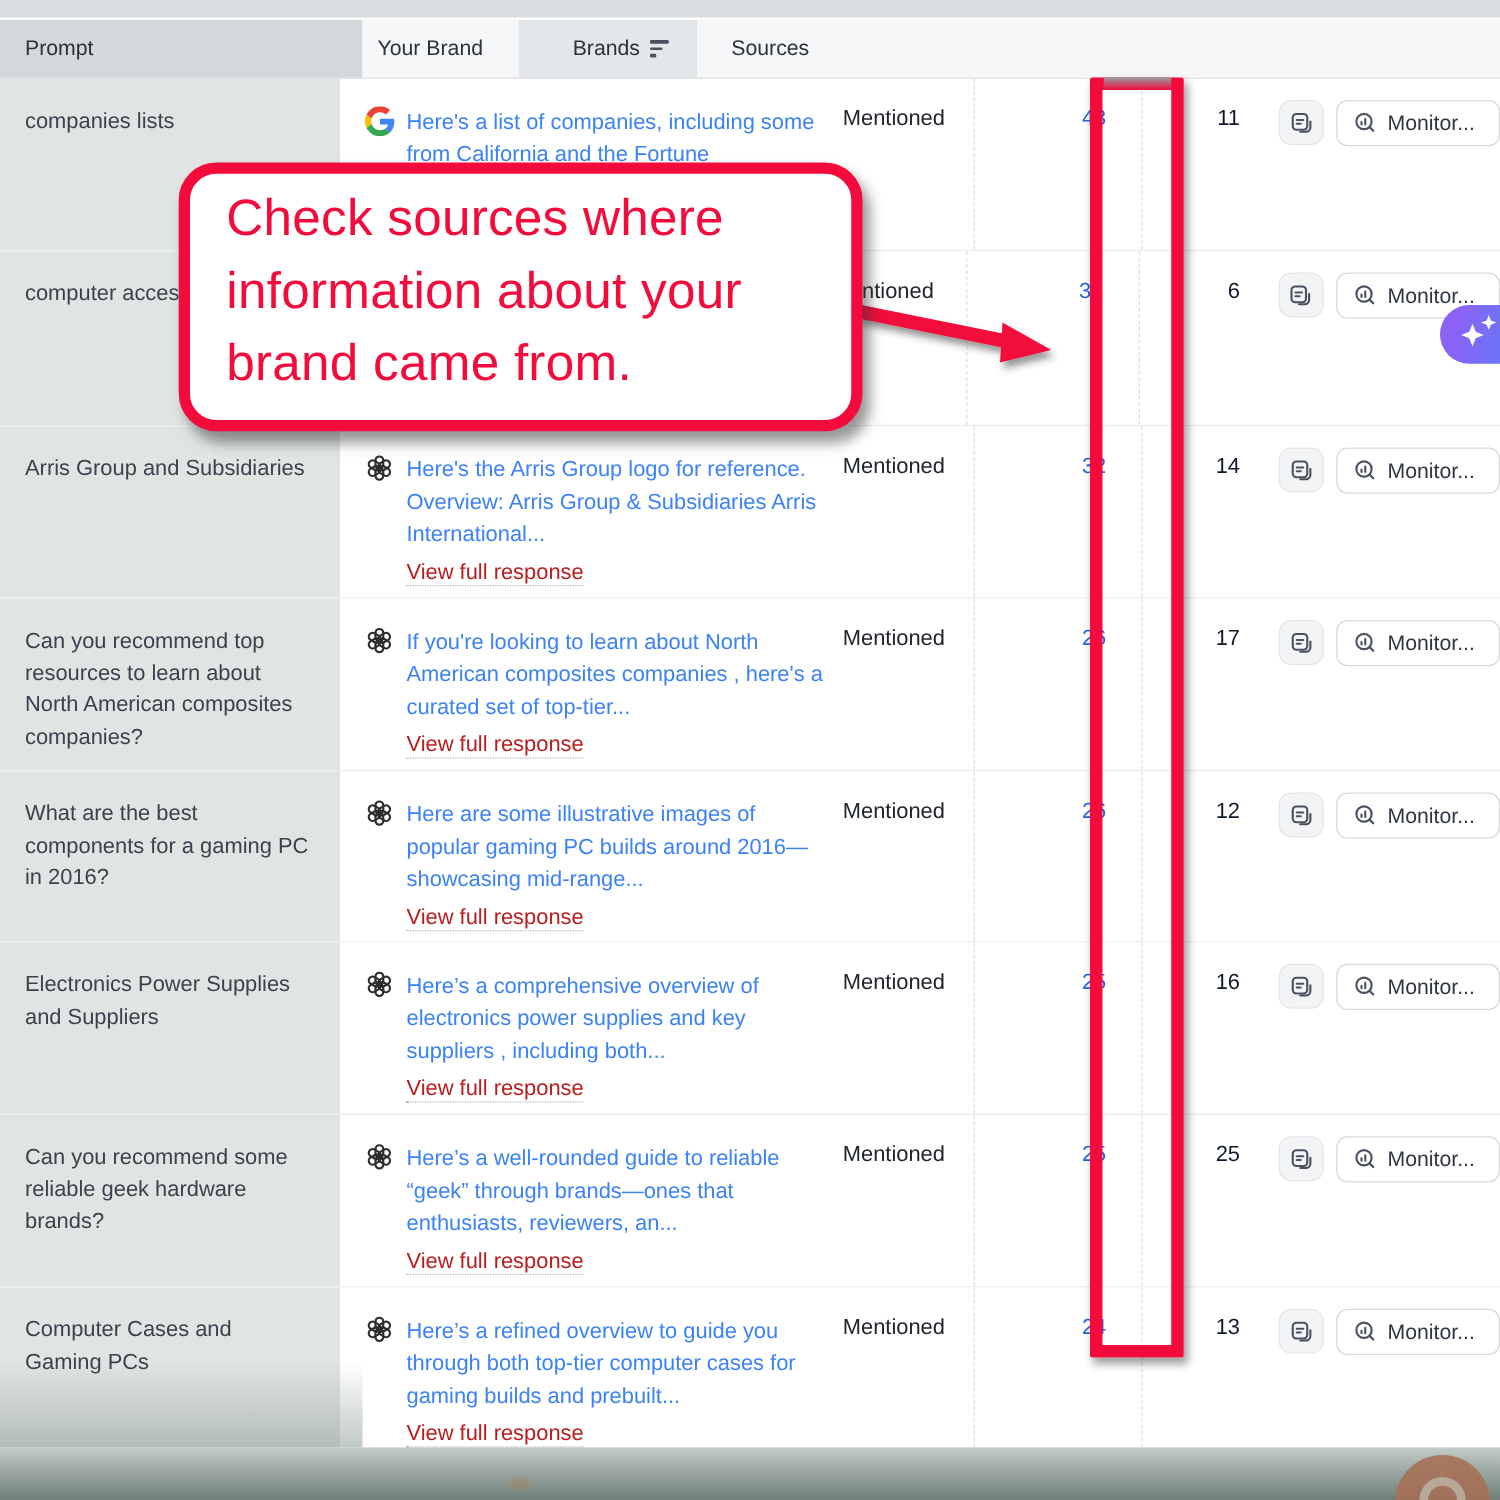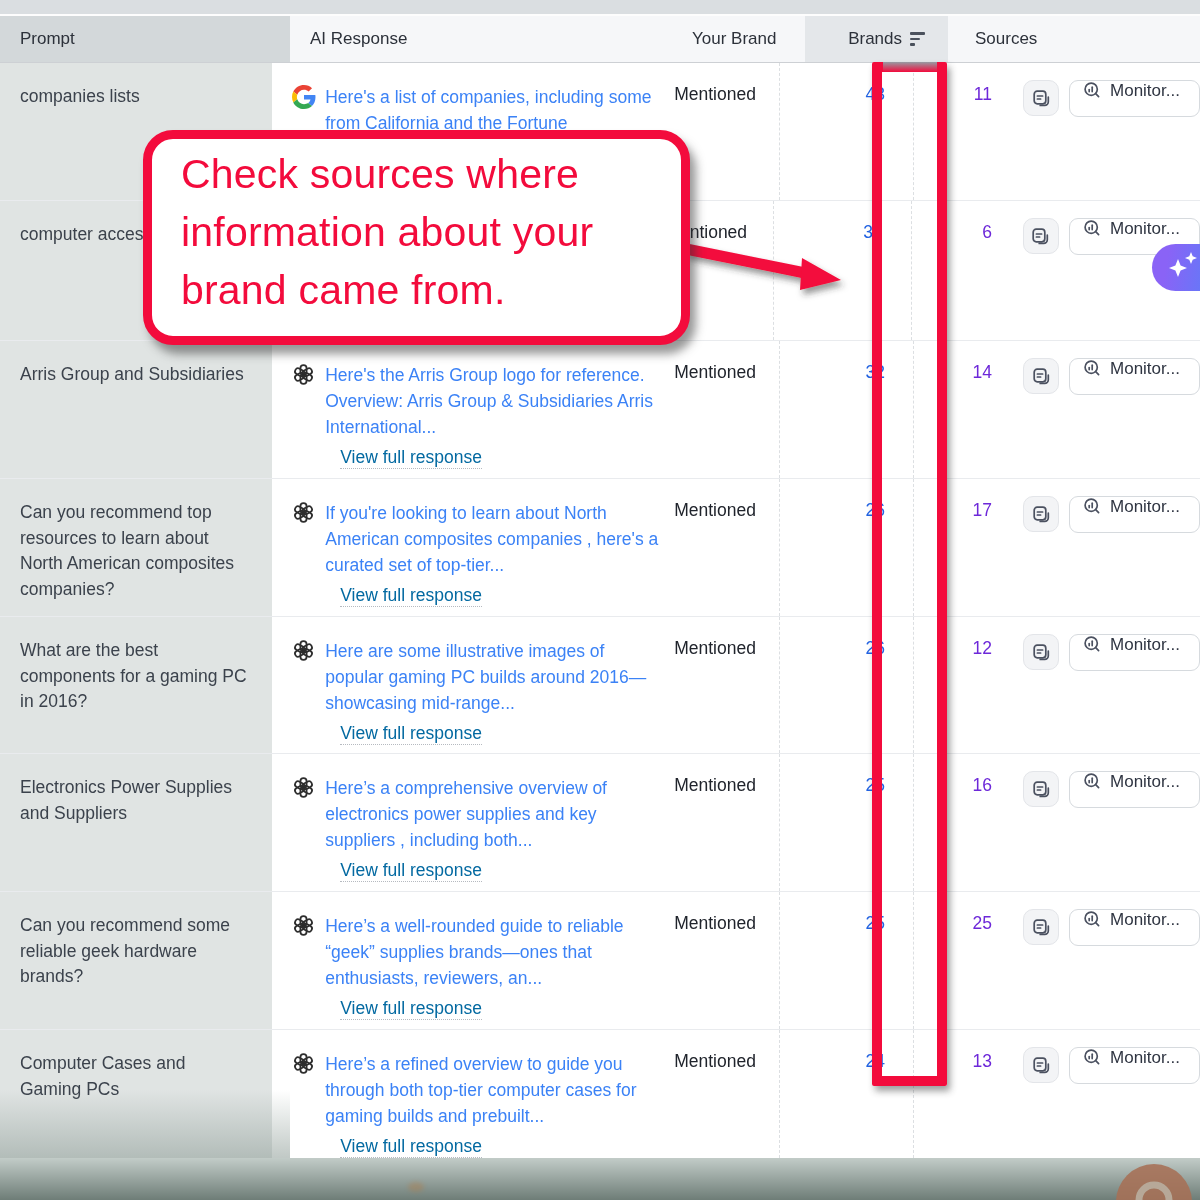--- a/index.html
+++ b/index.html
@@ -22,27 +22,27 @@
   .sort-icon i:nth-child(2){width:10px;}
   .sort-icon i:nth-child(3){width:5px;}
 
   
   .row{display:flex;border-bottom:1px solid #e9ebee;box-sizing:border-box;background:#fff;}
   .cell{box-sizing:border-box;padding-top:21px;}
   .c-prompt{width:290px;background:#e0e4e3;padding-left:20px;padding-right:22px;font-size:17.5px;line-height:25.5px;color:#3b424c;}
   .c-resp{width:390px;padding-left:20px;display:flex;align-items:flex-start;}
   .src-ico{width:24px;height:24px;flex:0 0 24px;margin-right:9px;margin-top:1px;}
   .resp-text{font-size:17.5px;line-height:26px;color:#3b82f6;width:337px;}
-  .view-link{display:inline-block;margin-top:7px;font-size:17.5px;color:#0369a1;border-bottom:1.5px dotted #b6bac0;cursor:pointer;margin-left:15px;}
+  .view-link{display:inline-block;margin-top:7px;font-size:17.5px;color:#b91c1c;border-bottom:1.5px dotted #b6bac0;cursor:pointer;}
   .c-brand{width:125px;padding-left:12px;font-size:17.5px;color:#20242c;}
   .c-brands{width:143px;text-align:right;padding-right:28px;font-size:17.5px;color:#2263e3;border-left:1px dashed #dcdfe2;border-right:1px dashed #dcdfe2;}
-  .c-sources{width:97px;text-align:right;padding-right:13px;font-size:17.5px;color:#6d28d9;}
+  .c-sources{width:97px;text-align:right;padding-right:13px;font-size:17.5px;color:#0f172a;}
   .c-actions{flex:1;display:flex;align-items:flex-start;padding-top:17px;padding-left:18px;gap:10px;}
   .icon-btn{width:36px;height:36px;border-radius:10px;border:1px solid #e3e5e9;background:#f3f4f6;display:flex;align-items:center;justify-content:center;padding:0;cursor:pointer;flex:0 0 36px;}
-  .monitor-btn{height:37px;width:131px;border-radius:9px;border:1px solid #d6dade;background:#fff;display:flex;padding:0 0 0 13px;gap:8px;font-family:"Liberation Sans",sans-serif;font-size:17px;color:#2f3542;cursor:pointer;overflow:hidden;white-space:nowrap;flex:0 0 131px;}
+  .monitor-btn{height:37px;width:131px;border-radius:9px;border:1px solid #d6dade;background:#fff;display:flex;align-items:center;padding:0 0 0 13px;gap:8px;font-family:"Liberation Sans",sans-serif;font-size:17px;color:#2f3542;cursor:pointer;overflow:hidden;white-space:nowrap;flex:0 0 131px;}
 
   
   .hl-rect{position:absolute;left:872px;top:62px;width:75px;height:1024px;box-sizing:border-box;border:10px solid #f30b3c;border-radius:2px;box-shadow:3px 5px 7px rgba(40,40,40,.45);z-index:40;pointer-events:none;}
   .hl-topshadow{position:absolute;left:883px;top:62px;width:54px;height:10px;background:linear-gradient(#969ba3,rgba(150,155,163,0));z-index:41;pointer-events:none;}
   .callout{position:absolute;left:143px;top:130px;width:547px;height:215px;box-sizing:border-box;background:#fff;border:9px solid #f30b3c;border-radius:30px;box-shadow:6px 9px 10px rgba(50,50,50,.5);z-index:50;display:flex;}
   .callout-text{padding:6px 20px 6px 29px;font-size:41px;line-height:58px;color:#f30b3c;letter-spacing:.2px;}
   .arrow-svg{position:absolute;left:678px;top:232px;z-index:45;pointer-events:none;}
 
   
   .ai-pill{position:absolute;left:1152px;top:244px;width:80px;height:47px;border-radius:24px;background:linear-gradient(100deg,#8a63f6 20%,#5e7cf8 80%);z-index:30;display:flex;align-items:center;padding-left:14px;box-sizing:border-box;cursor:pointer;border:none;}
@@ -56,23 +56,20 @@
 </head>
 <body>
 
 <div id="stage">
 
   <div class="topstrip"></div>
   <div class="hdr">
     <div class="hc h-prompt">
         <span>Prompt</span>
       </div>
-    <div class="hc h-resp">
-        <span>AI Response</span>
-      </div>
     <div class="hc h-brand">
         <span>Your Brand</span>
       </div>
     <div class="hc h-brands">
       <span>Brands</span>
       <span class="sort-icon">
           <i></i>
           <i></i>
           <i></i>
         </span>
@@ -348,21 +345,21 @@
               <path d="M-9-14a9 9 0 0 1 18 0V-6a9 9 0 0 1-18 0Z M-5-14a5 5 0 0 1 10 0V-6a5 5 0 0 1-10 0Z"></path>
               <path transform="rotate(60)" d="M-9-14a9 9 0 0 1 18 0V-6a9 9 0 0 1-18 0Z M-5-14a5 5 0 0 1 10 0V-6a5 5 0 0 1-10 0Z"></path>
               <path transform="rotate(120)" d="M-9-14a9 9 0 0 1 18 0V-6a9 9 0 0 1-18 0Z M-5-14a5 5 0 0 1 10 0V-6a5 5 0 0 1-10 0Z"></path>
               <path transform="rotate(180)" d="M-9-14a9 9 0 0 1 18 0V-6a9 9 0 0 1-18 0Z M-5-14a5 5 0 0 1 10 0V-6a5 5 0 0 1-10 0Z"></path>
               <path transform="rotate(240)" d="M-9-14a9 9 0 0 1 18 0V-6a9 9 0 0 1-18 0Z M-5-14a5 5 0 0 1 10 0V-6a5 5 0 0 1-10 0Z"></path>
               <path transform="rotate(300)" d="M-9-14a9 9 0 0 1 18 0V-6a9 9 0 0 1-18 0Z M-5-14a5 5 0 0 1 10 0V-6a5 5 0 0 1-10 0Z"></path>
             </g>
           </svg>
         </span>
         <div class="resp-body">
-          <div class="resp-text">Here’s a well-rounded guide to reliable “geek” supplies brands—ones that enthusiasts, reviewers, an...</div>
+          <div class="resp-text">Here’s a well-rounded guide to reliable “geek” through brands—ones that enthusiasts, reviewers, an...</div>
           <span class="view-link">View full response</span>
         </div>
       </div>
       <div class="cell c-brand"><span>Mentioned</span></div>
       <div class="cell c-brands">25</div>
       <div class="cell c-sources">25</div>
       <div class="cell c-actions">
         <button class="icon-btn">
           <svg width="19" height="19" viewBox="0 0 19 19" fill="none" stroke="#4b5160" stroke-width="1.7" stroke-linecap="round">
             <rect x="2.2" y="2.2" width="11.6" height="12.6" rx="3"></rect>

